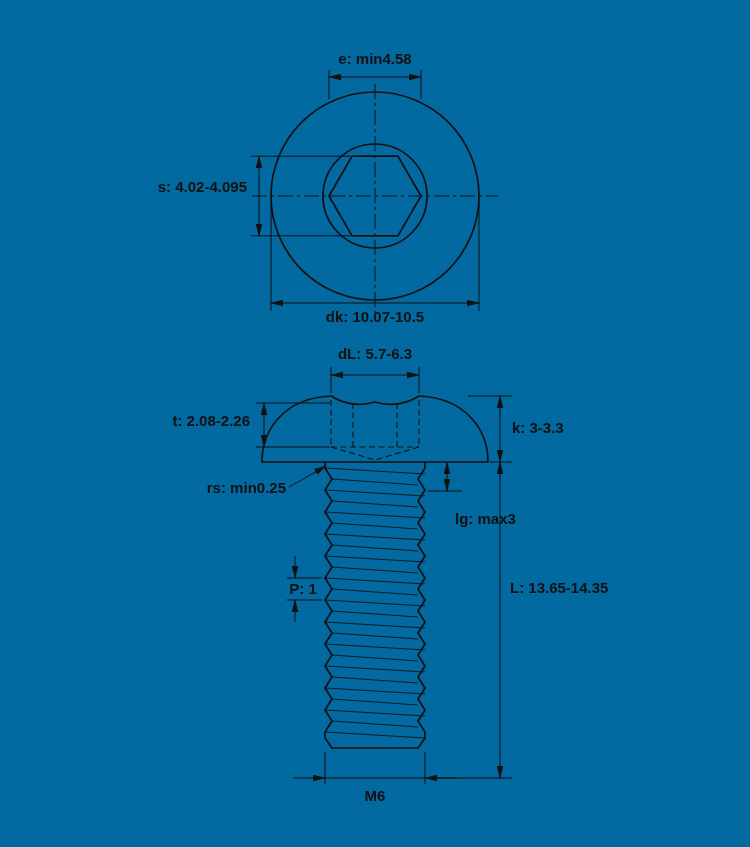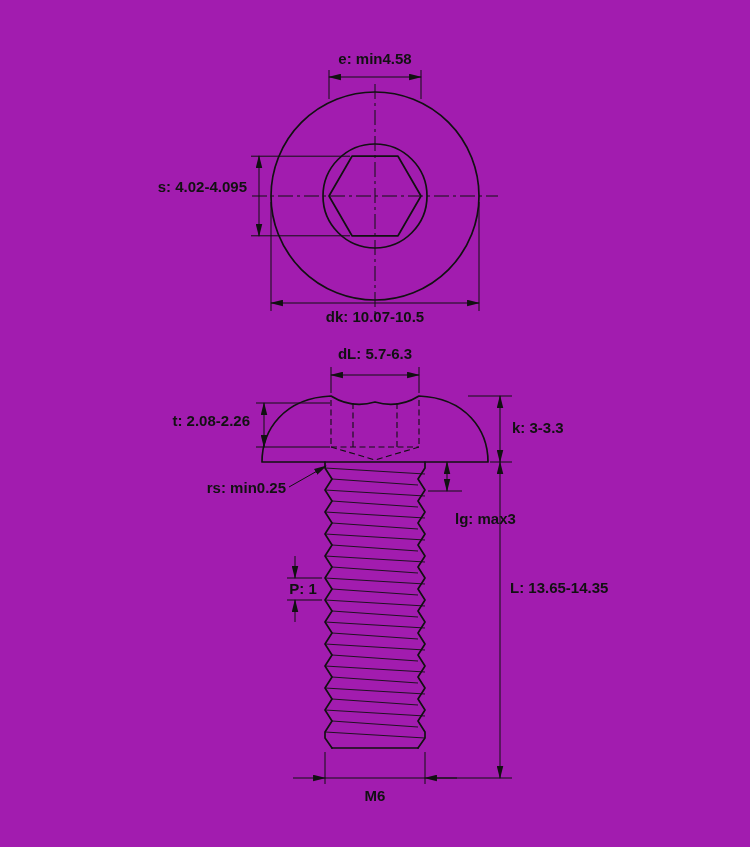--- a/index.html
+++ b/index.html
@@ -1,16 +1,16 @@
 <!DOCTYPE html>
 <html><head>
 <meta charset="utf-8">
 <style>
   html,body{margin:0;padding:0;background:#fff;}
-  .stage{width:750px;height:847px;background:#a21caf;position:relative;overflow:hidden;}
+  .stage{width:750px;height:847px;background:#0369a1;position:relative;overflow:hidden;}
   svg text{font:bold 15px "Liberation Sans",sans-serif;fill:#111;}
   .thick{stroke:#111;stroke-width:1.7;fill:none;stroke-linecap:round;stroke-linejoin:round;}
   .thin{stroke:#111;stroke-width:1;fill:none;}
   .dash{stroke:#111;stroke-width:1.1;fill:none;stroke-dasharray:6 3.5;}
   .cl{stroke:#111;stroke-width:1;fill:none;stroke-dasharray:15 4 3 4;}
   #thread-lines line{stroke:#111;stroke-width:.9;}
 </style>
 </head>
 <body>
 

